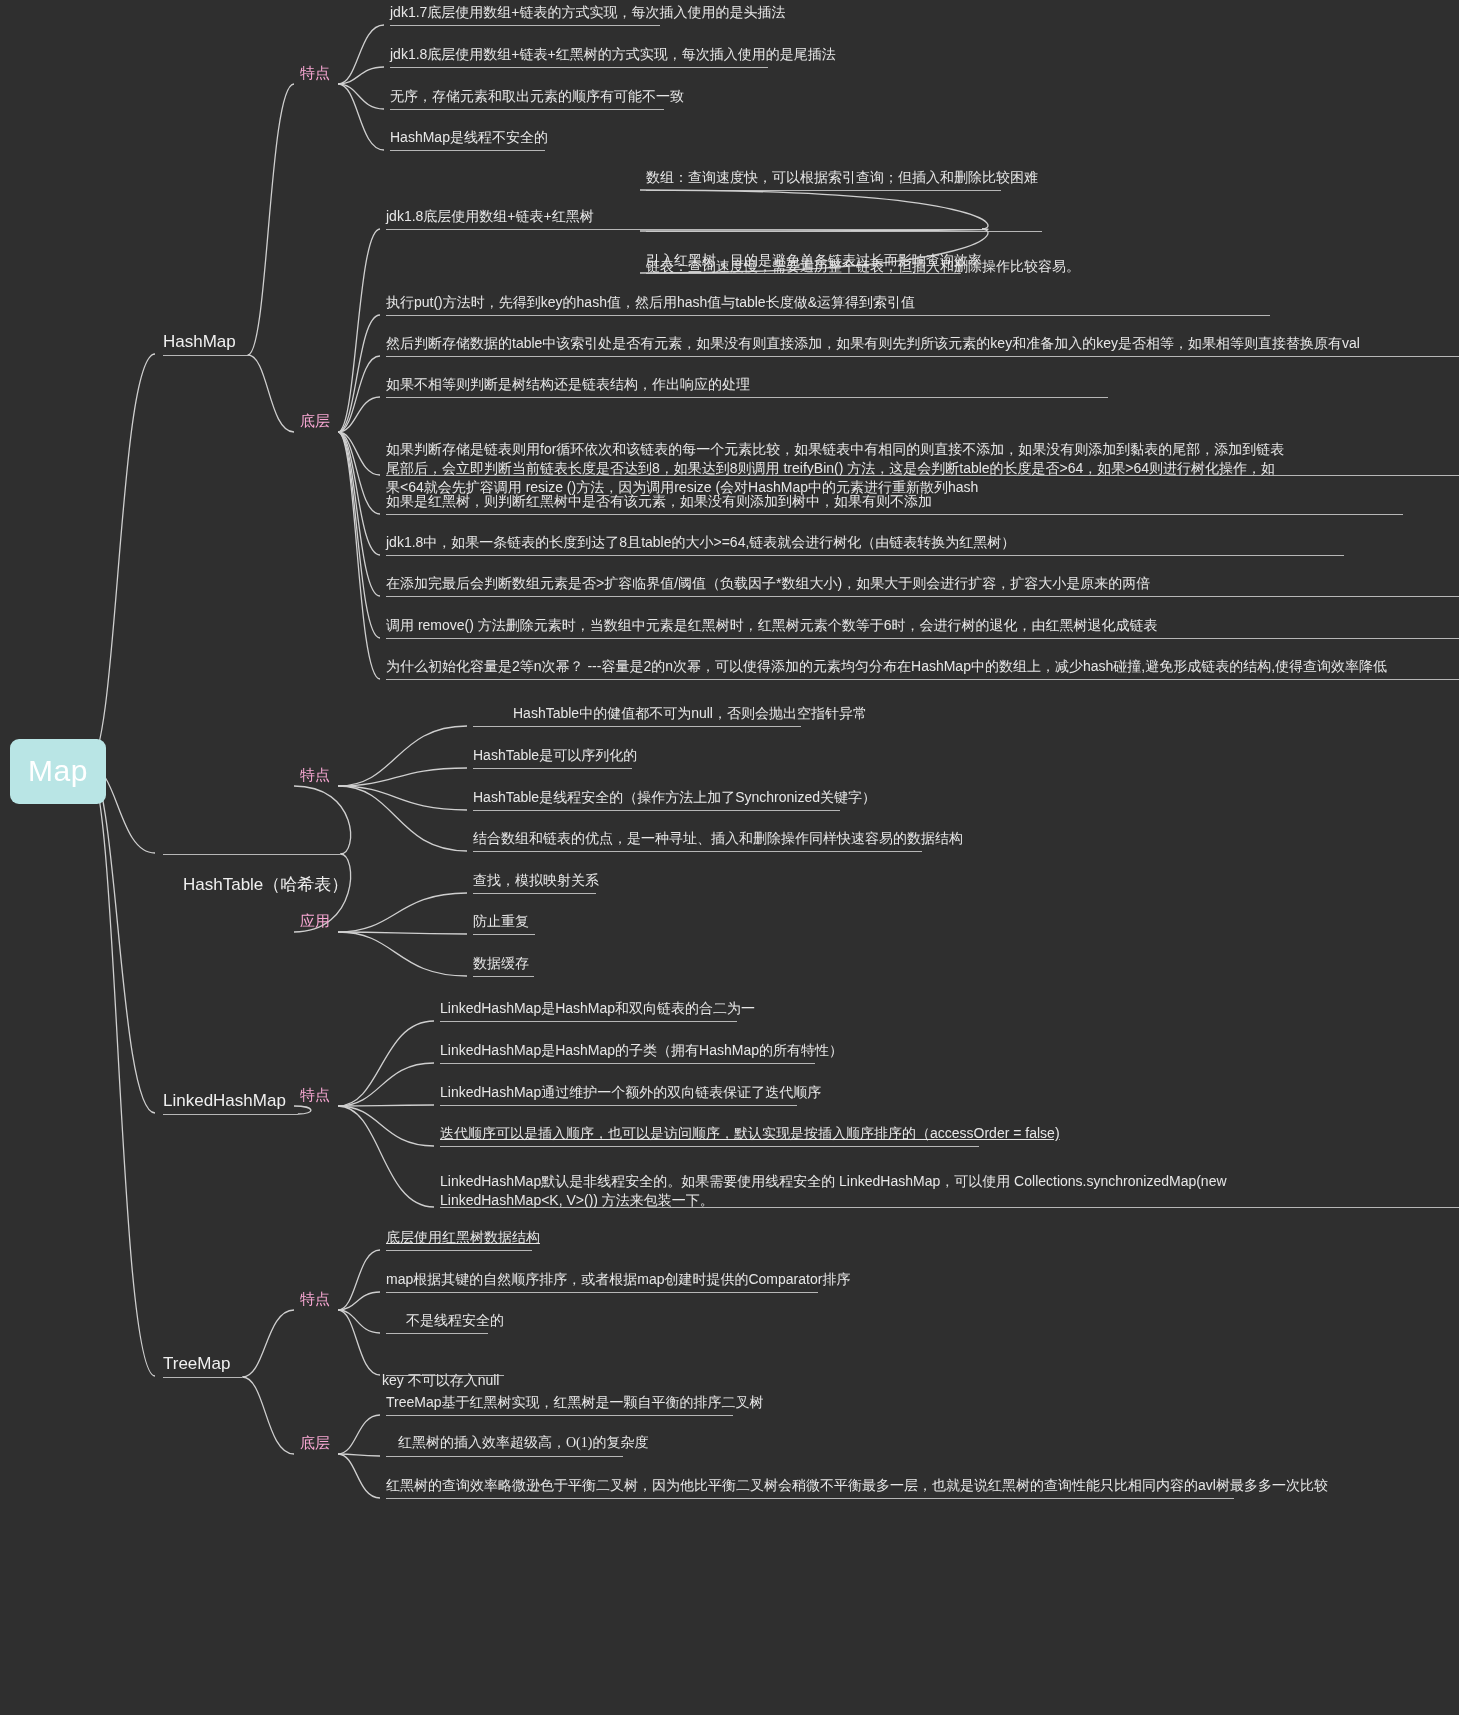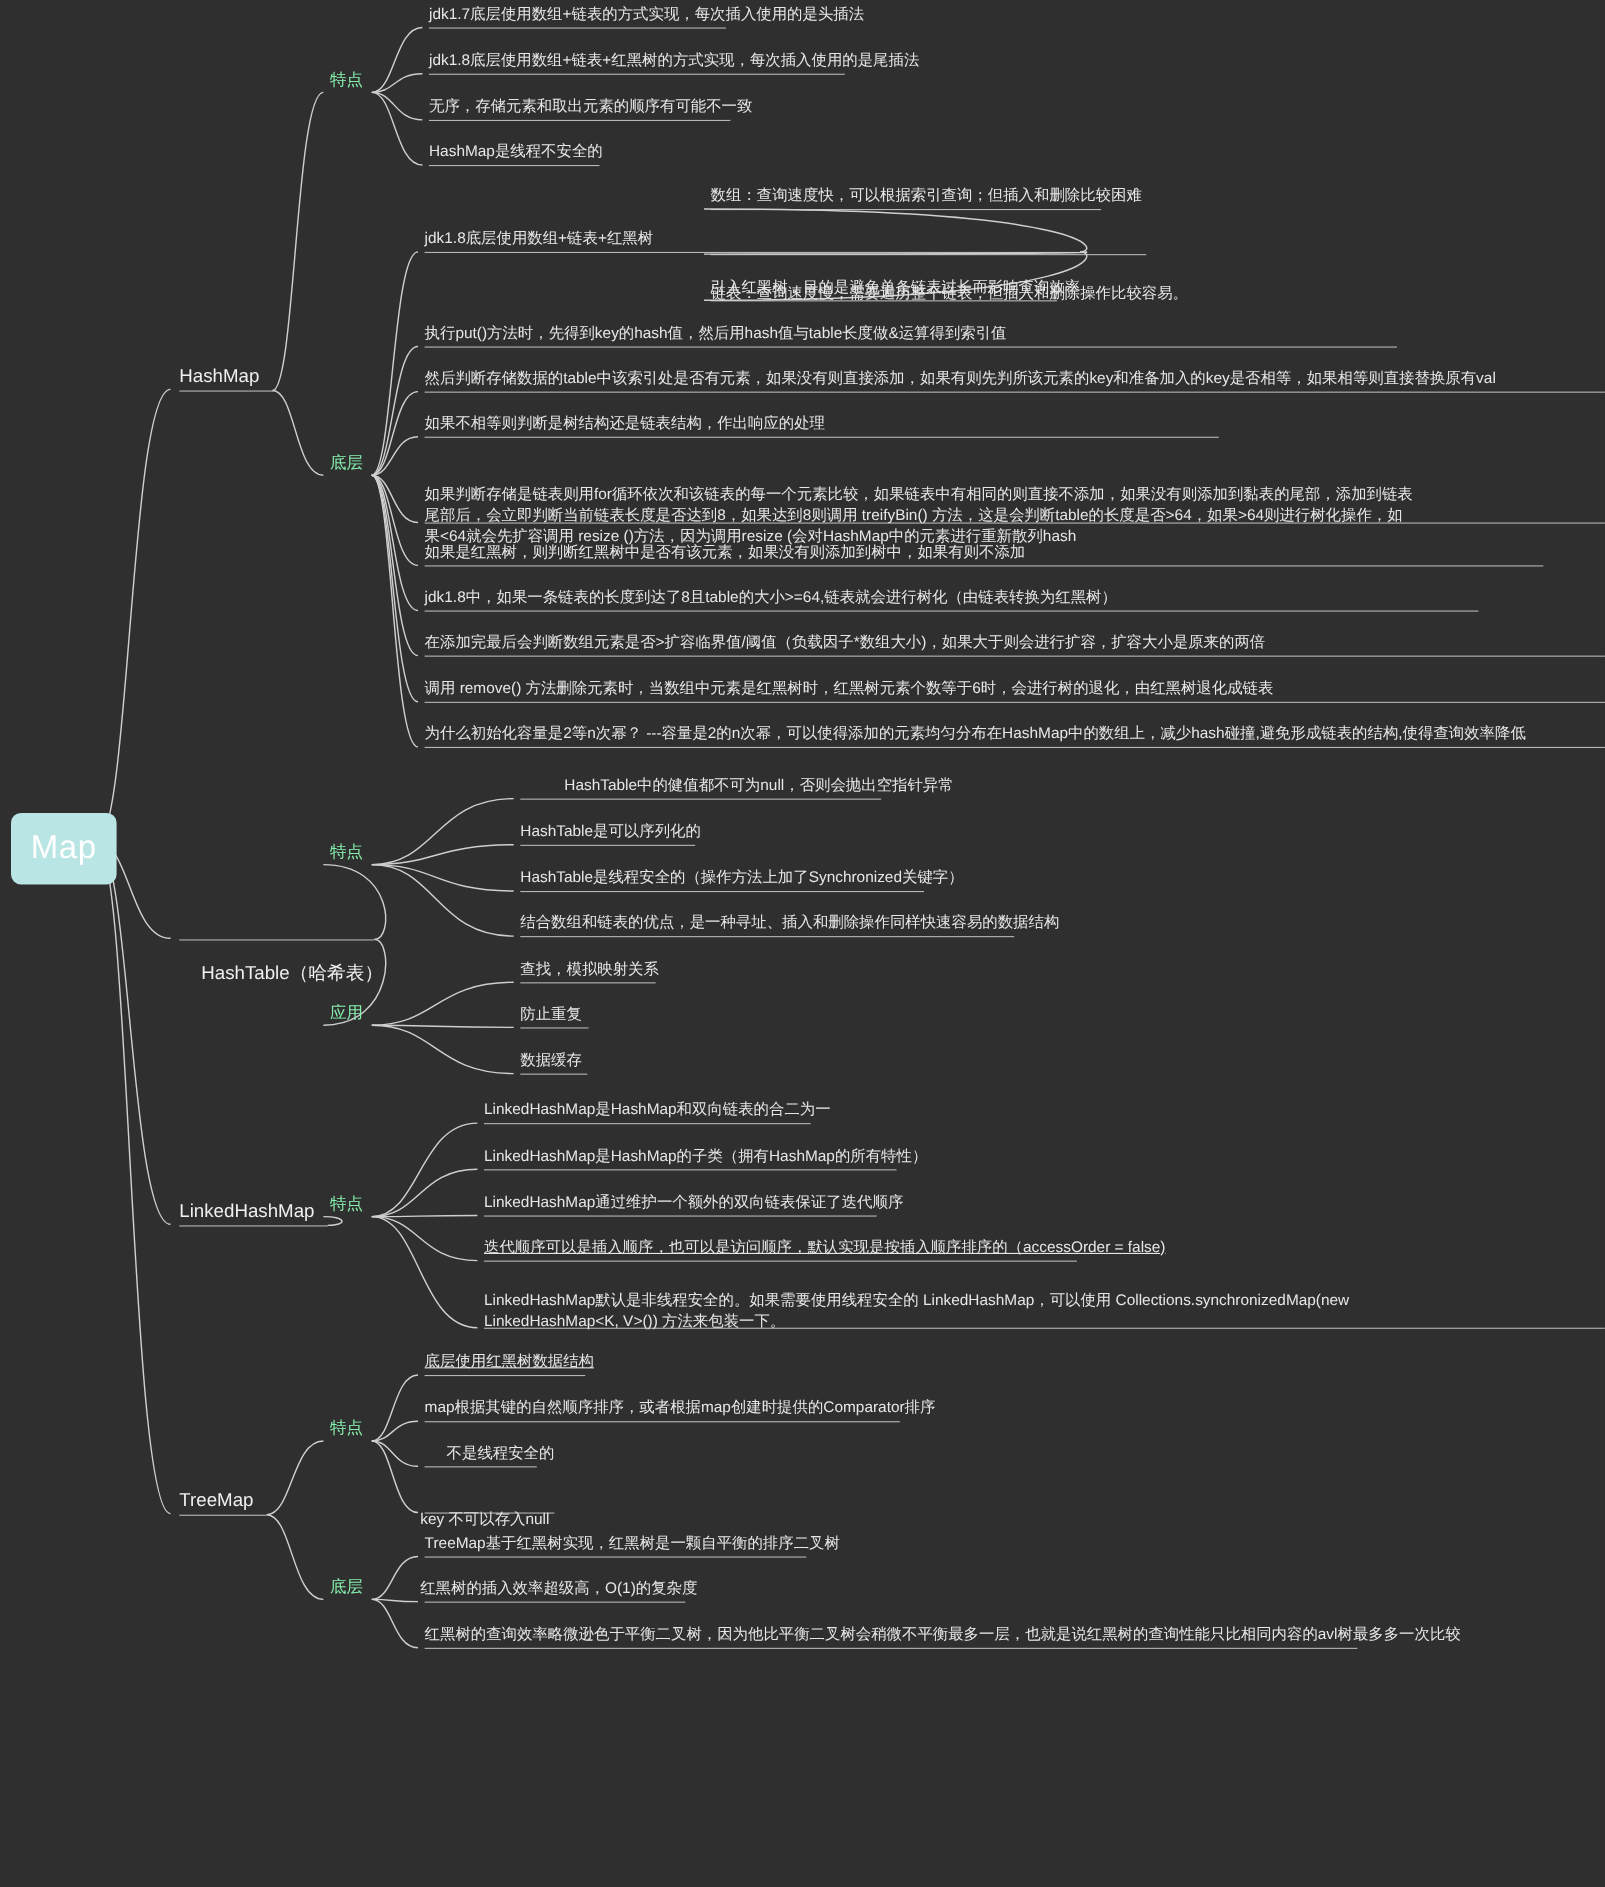--- a/index.html
+++ b/index.html
@@ -10,21 +10,21 @@
   }
   #canvas{position:absolute;inset:0;}
   svg#links{position:absolute;left:0;top:0;width:1459px;height:1715px;pointer-events:none;}
   .node{position:absolute;white-space:pre;line-height:1.35;}
   .root{
     background:#b9e5e5;color:#ffffff;border-radius:9px;
     padding:12px 18px;font-size:30px;letter-spacing:.5px;
     box-shadow:0 0 0 0 rgba(0,0,0,0);
   }
   .lvl1{font-size:17px;color:#f0f0f0;}
-  .lvl2{font-size:15px;color:#86efac;}
+  .lvl2{font-size:15px;color:#f9a8d4;}
   .leaf{font-size:14px;color:#e7e7e7;}
   .leaf.wrap{white-space:normal;}
   .underline{position:absolute;height:1px;background:#cfcfcf;opacity:.85;}
 </style>
 </head>
 <body>
 
 <div id="canvas">
   <svg id="links" xmlns="http://www.w3.org/2000/svg">
       <path d="M 88 765 C 118.15 765, 118.15 354, 155 354" fill="none" stroke="#cfcfcf" stroke-width="1.3"></path>
@@ -153,18 +153,18 @@
       <div class="underline" style="left: 386px; top: 1250px; width: 146px;"></div>
       <div class="node leaf" style="left: 386px; top: 1270px;">map根据其键的自然顺序排序，或者根据map创建时提供的Comparator排序</div>
       <div class="underline" style="left: 386px; top: 1292px; width: 432px;"></div>
       <div class="node leaf" style="left: 386px; top: 1311px; margin-left: 20px;">不是线程安全的</div>
       <div class="underline" style="left: 386px; top: 1333px; width: 102px;"></div>
       <div class="node leaf" style="left: 382px; top: 1353px; margin-top: 18px;">key 不可以存入null</div>
       <div class="underline" style="left: 386px; top: 1375px; width: 118px;"></div>
       <div class="node lvl2" style="left: 300px; top: 1433px;">底层</div>
       <div class="node leaf" style="left: 386px; top: 1393px;">TreeMap基于红黑树实现，红黑树是一颗自平衡的排序二叉树</div>
       <div class="underline" style="left: 386px; top: 1415px; width: 347px;"></div>
-      <div class="node leaf" style="left: 382px; top: 1434px;">红黑树的插入效率超级高，O(1)的复杂度</div>
+      <div class="node leaf" style="left: 398px; top: 1434px; font-family: Liberation Serif, serif;">红黑树的插入效率超级高，O(1)的复杂度</div>
       <div class="underline" style="left: 386px; top: 1456px; width: 237px;"></div>
       <div class="node leaf" style="left: 386px; top: 1476px;">红黑树的查询效率略微逊色于平衡二叉树，因为他比平衡二叉树会稍微不平衡最多一层，也就是说红黑树的查询性能只比相同内容的avl树最多多一次比较</div>
       <div class="underline" style="left: 386px; top: 1498px; width: 848px;"></div>
     </div>
 </div>
 
 </body></html>

